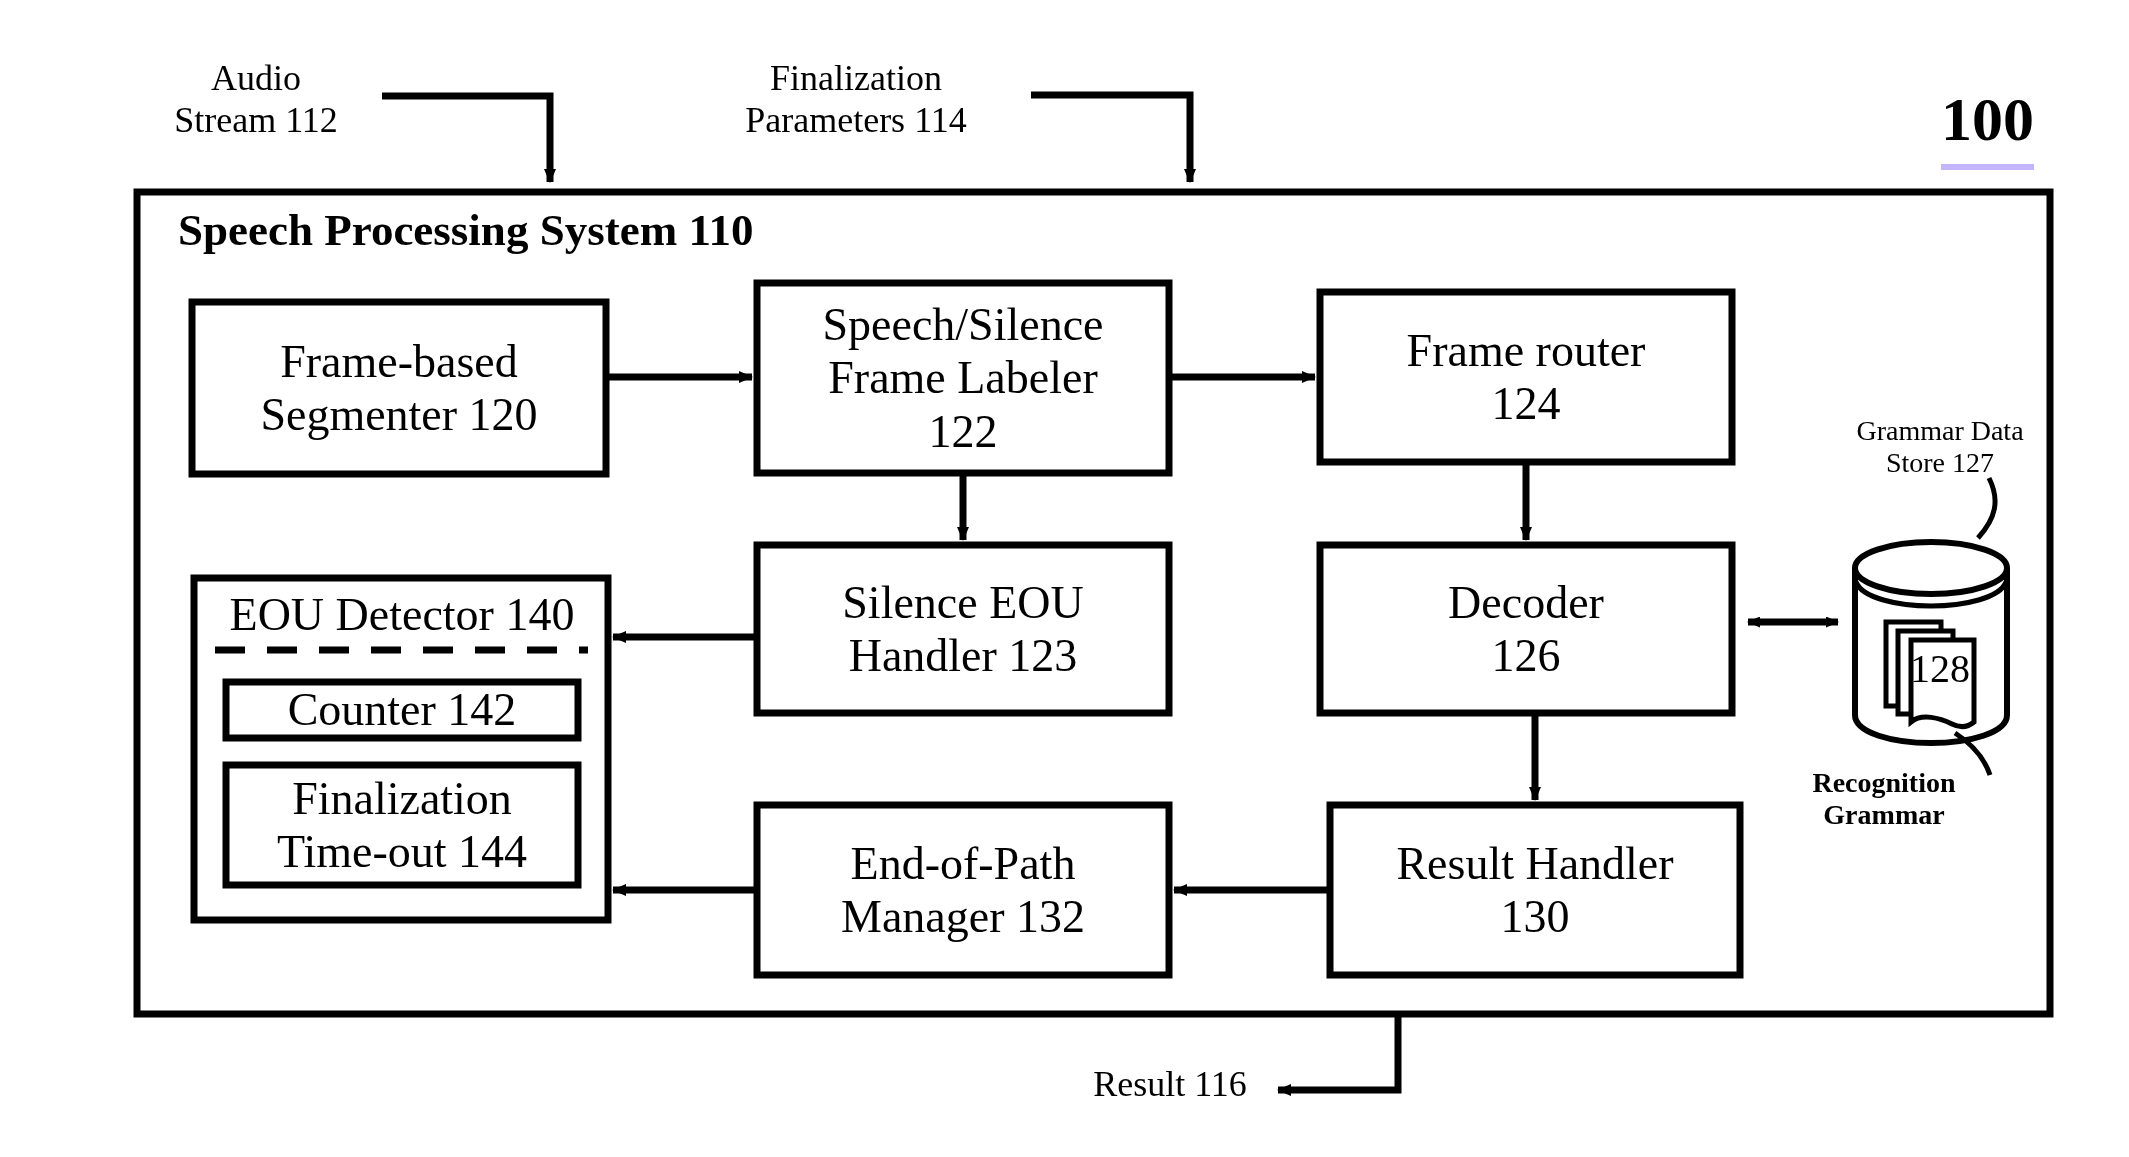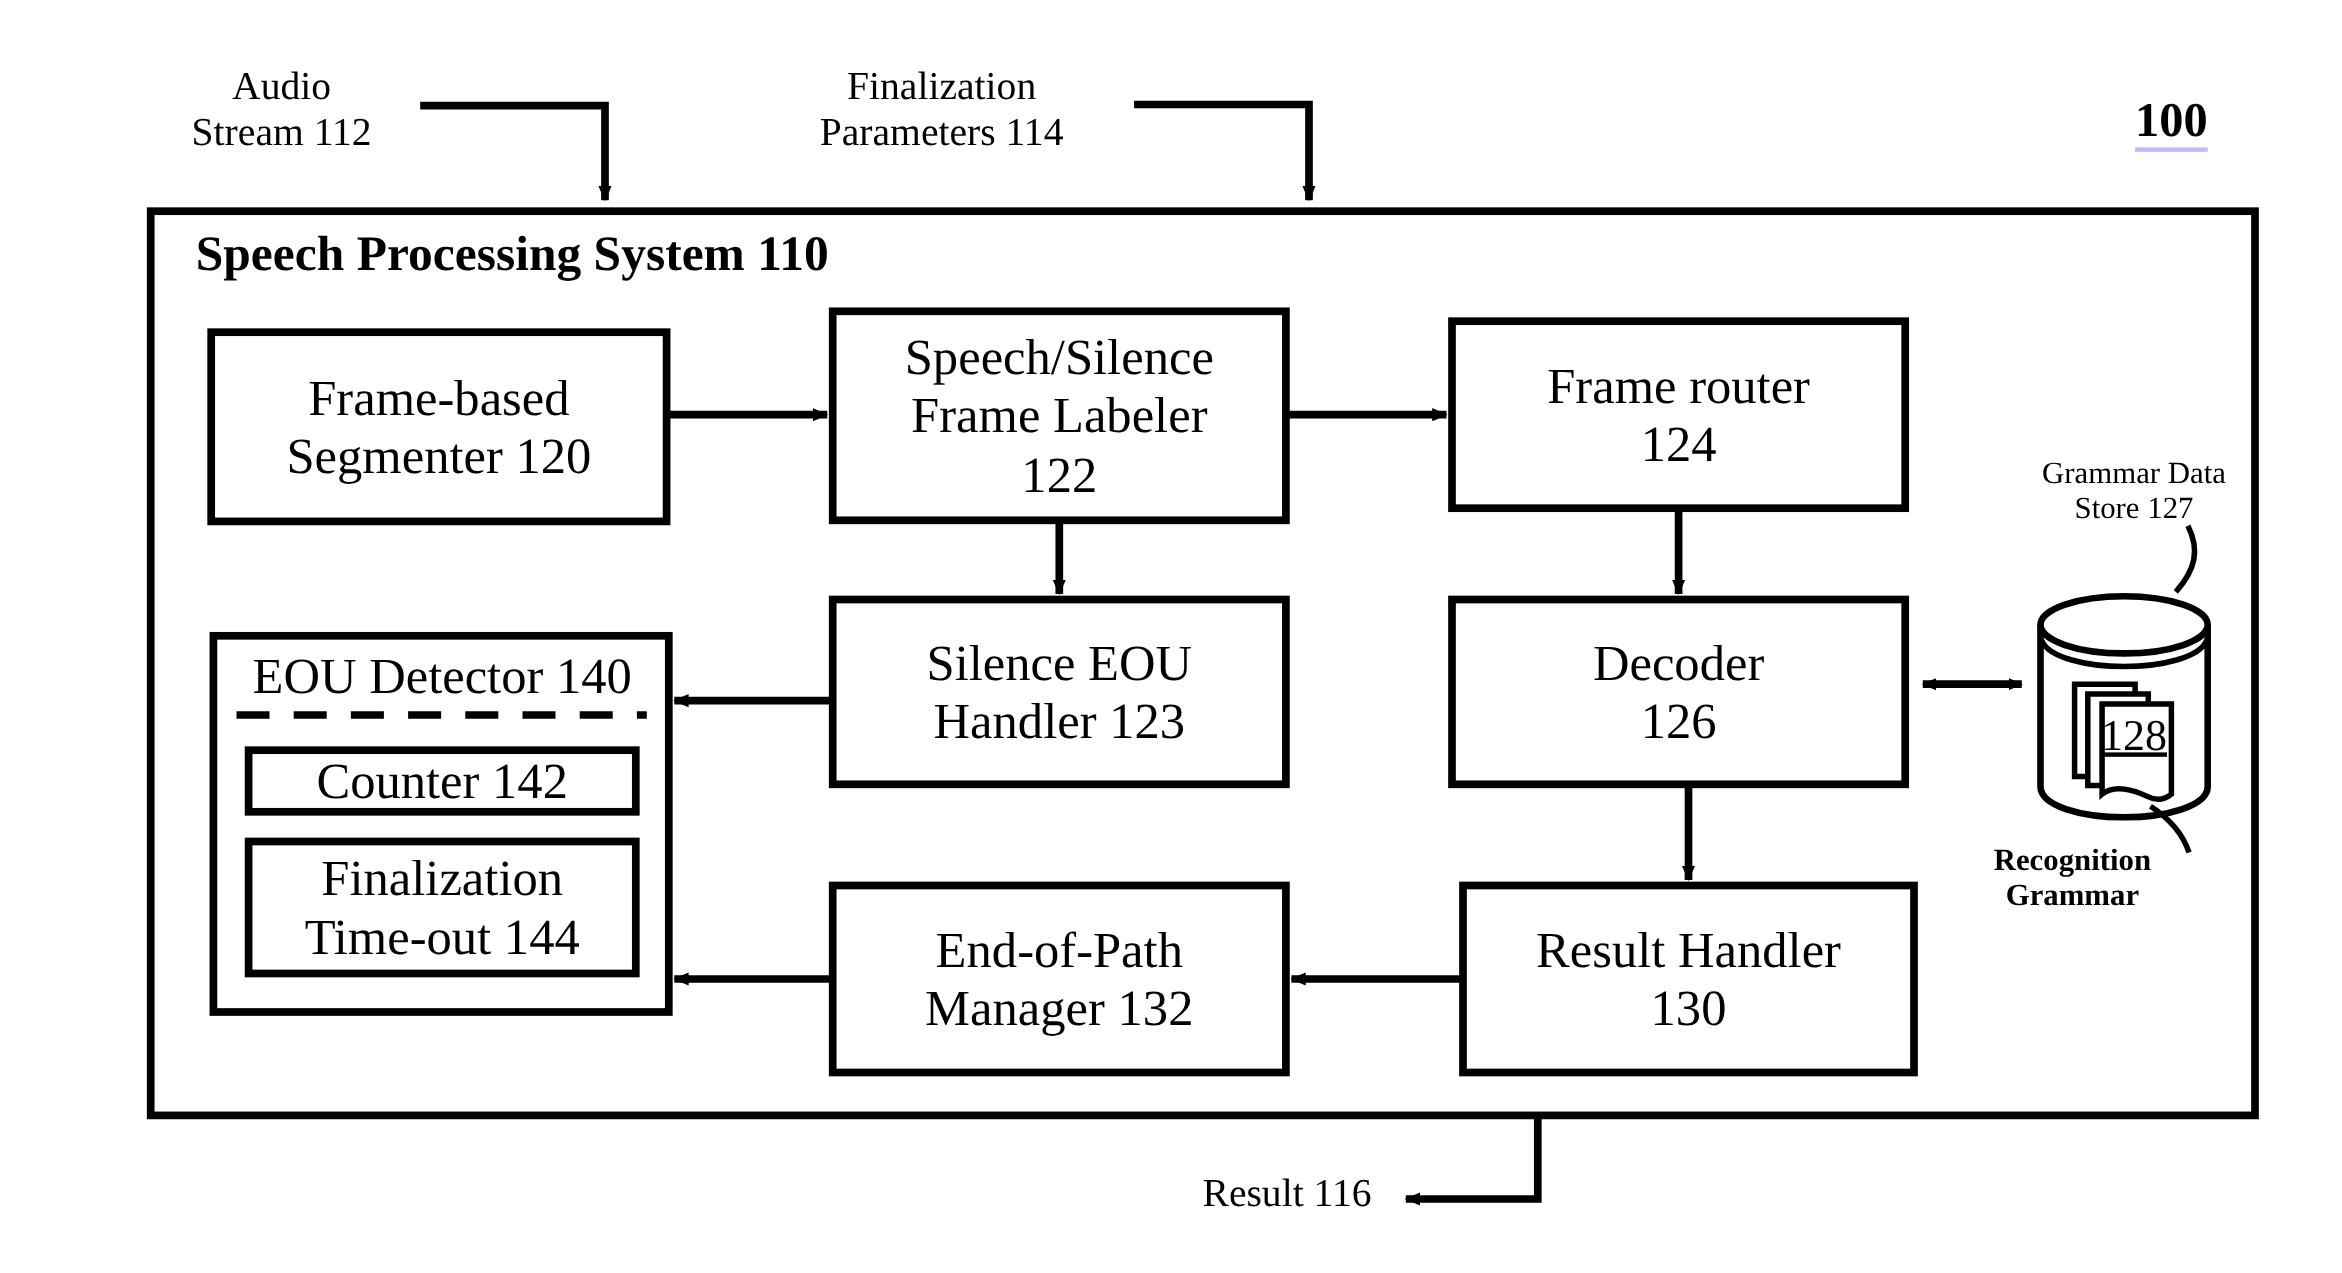--- a/index.html
+++ b/index.html
@@ -36,23 +36,23 @@
   }
   .sys-title {
     position: absolute;
     font-weight: bold;
     font-size: 45px;
     letter-spacing: 0px;
   }
   .fignum {
     position: absolute;
     font-weight: bold;
-    font-size: 44px;
-    border-bottom: 4px solid #c4b5fd;
-    padding-bottom: 2px;
+    font-size: 62px;
+    border-bottom: 6px solid #c4b5fd;
+    padding-bottom: 14px;
     line-height: 1;
   }
   .io-label {
     position: absolute;
     font-size: 36px;
     text-align: center;
     line-height: 1.16;
     white-space: pre-line;
   }
   .cyl-label {
@@ -192,18 +192,18 @@
   <div class="boxtext" style="left:200px; top:584px; width:404px; height:62px;">EOU Detector 140</div>
 
   <div class="boxtext" style="left:226px; top:682px; width:352px; height:56px;">Counter 142</div>
 
   <div class="boxtext" style="left:226px; top:765px; width:352px; height:120px;">Finalization
 Time-out 144</div>
 
   <div class="cyl-label" style="left:1790px; top:415px; width:300px;">Grammar Data
 Store 127</div>
 
-  <div class="cyl-num" style="left:1900px; top:645px; width:80px;text-decoration:underline;">128</div>
+  <div class="cyl-num" style="left:1900px; top:645px; width:80px;">128</div>
 
   <div class="cyl-label" style="left:1744px; top:767px; width:280px;font-weight:bold;">Recognition
 Grammar</div>
 
 </div>
 
 </body></html>

